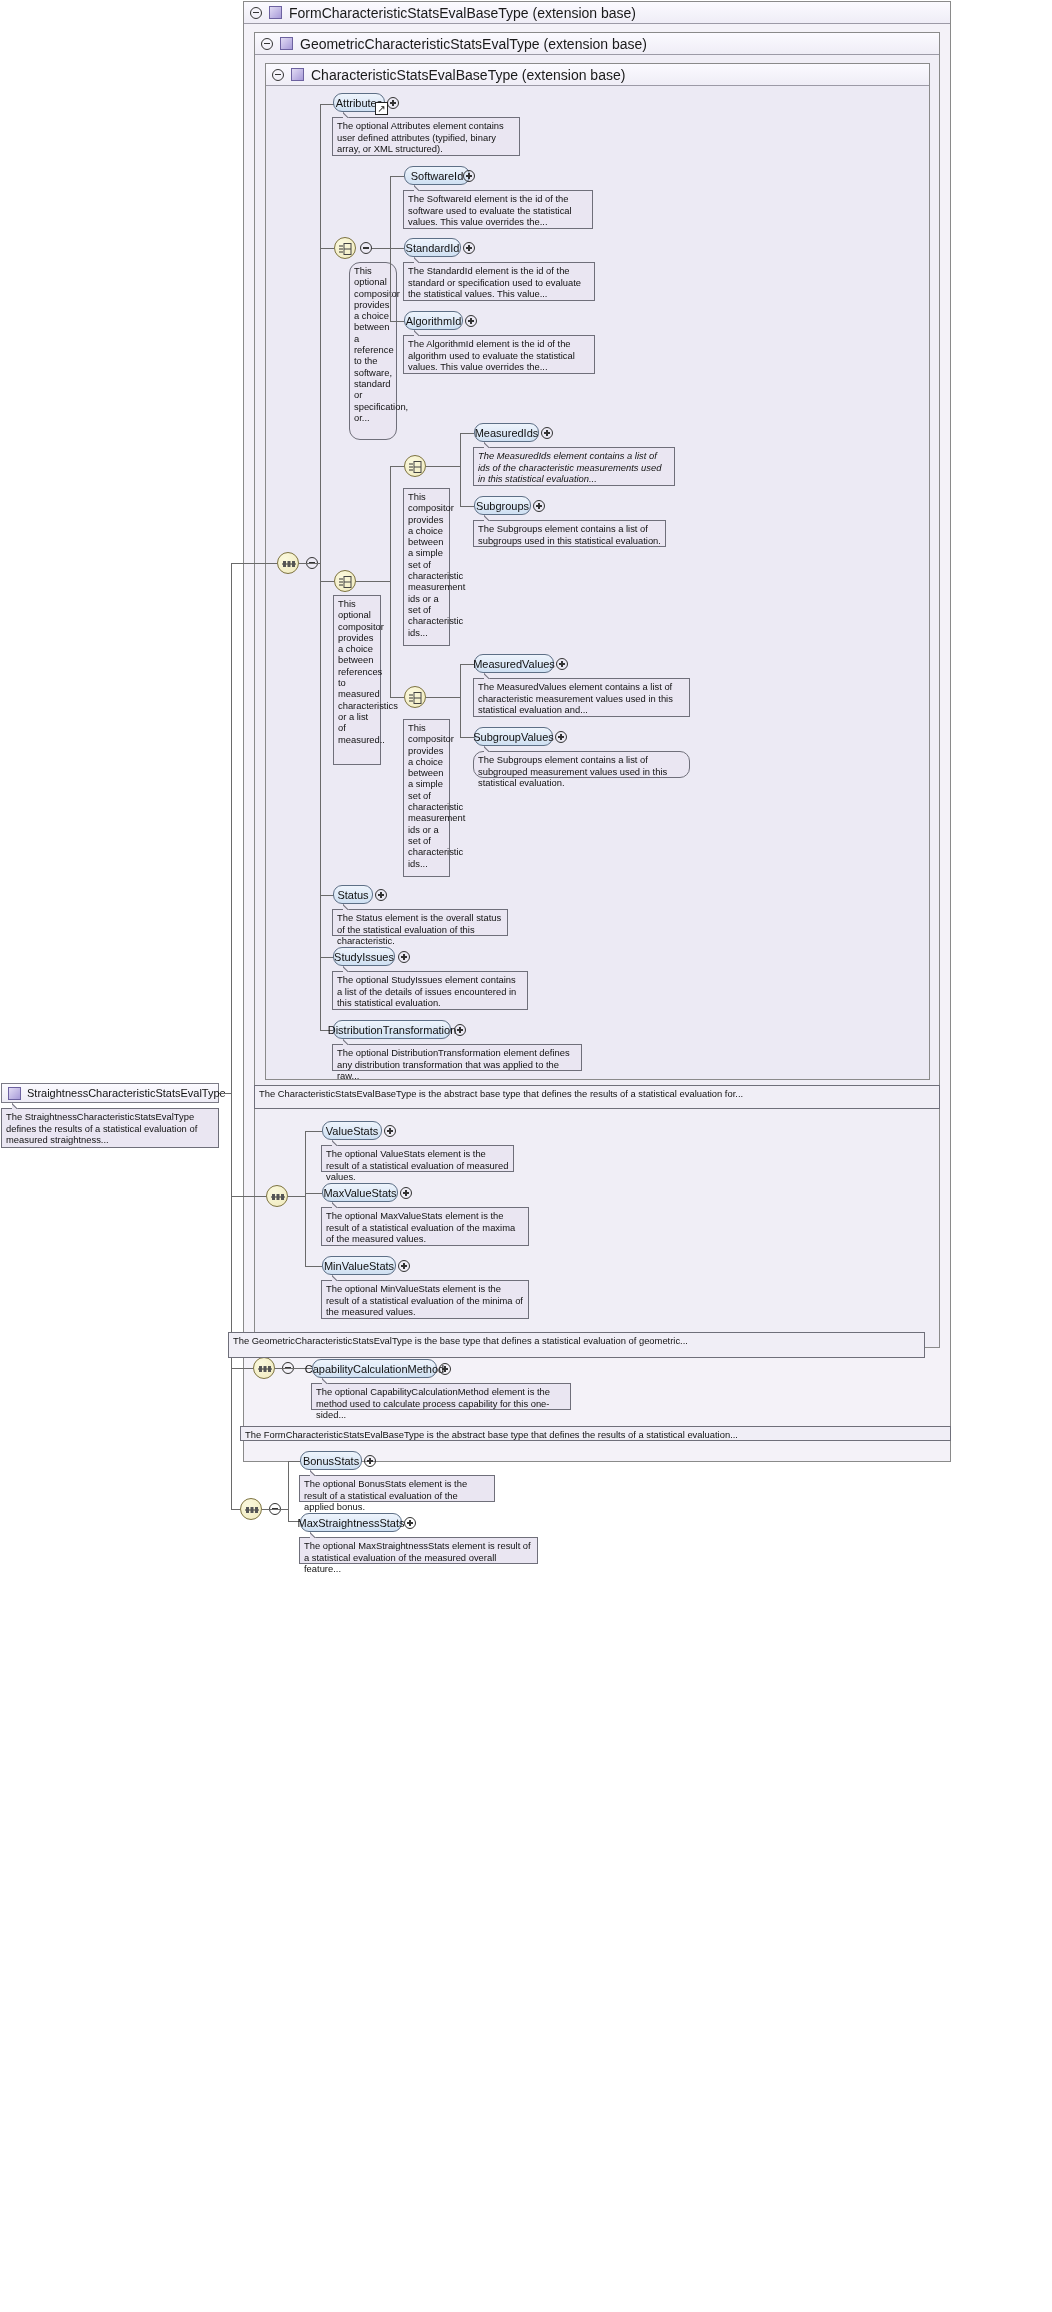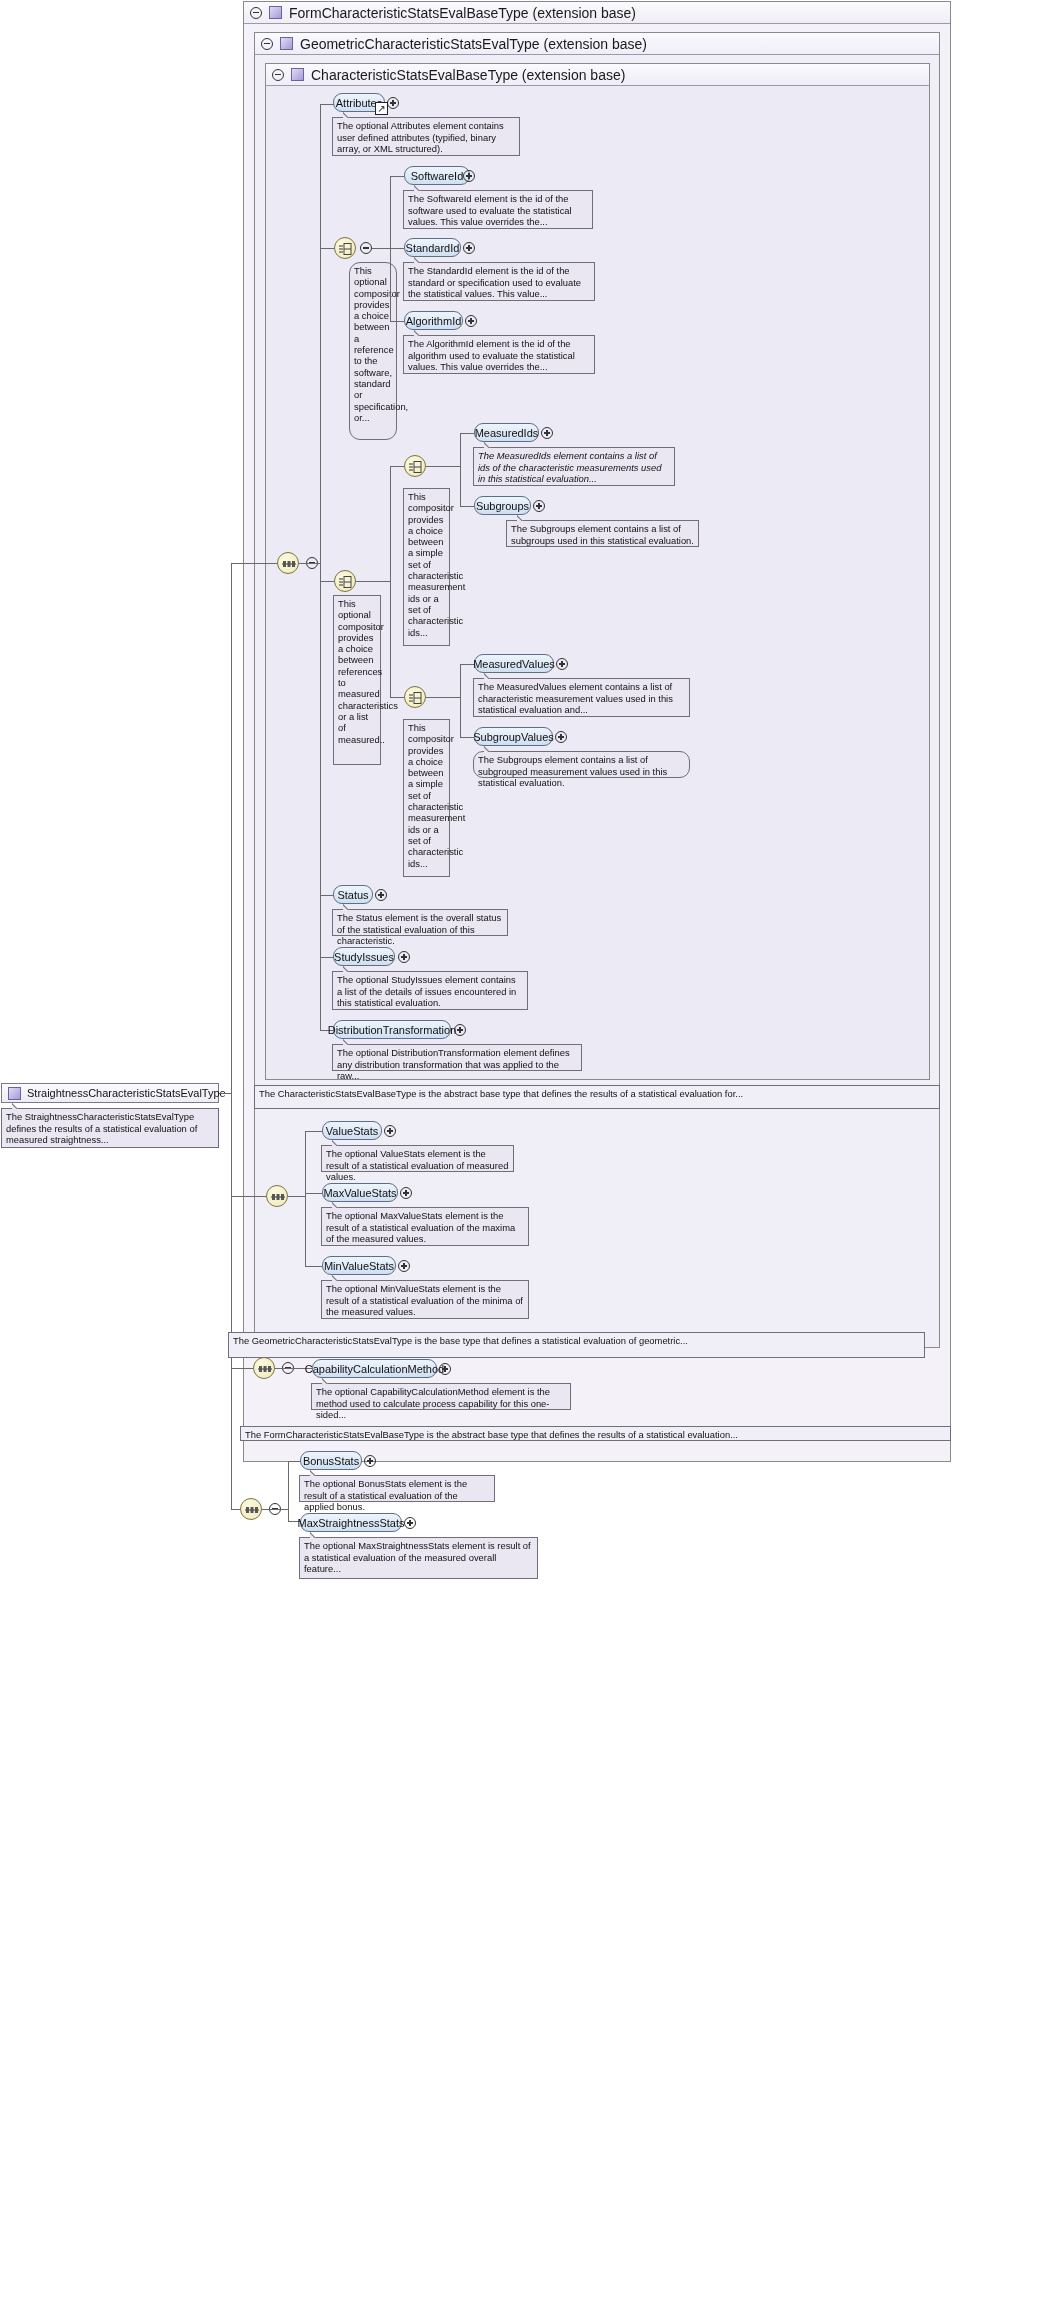--- a/index.html
+++ b/index.html
@@ -389,21 +389,21 @@
   <div class="plus-ico" style="left:541px; top:427px;"></div>
   <div class="doc" style="left:473px; top:447px; width:202px; height:39px;font-style:italic;">
     <span class="nub"></span>
     <span>The MeasuredIds element contains a list of ids of the characteristic measurements used in this statistical evaluation...</span>
   </div>
 
   <div class="elem" style="left:474px; top:496px; width:57px;">
     <span>Subgroups</span>
   </div>
   <div class="plus-ico" style="left:533px; top:500px;"></div>
-  <div class="doc" style="left:473px; top:520px; width:193px; height:27px;margin-left:33px;">
+  <div class="doc" style="left:473px; top:520px; width:193px; height:27px;">
     <span class="nub"></span>
     <span>The Subgroups element contains a list of subgroups used in this statistical evaluation.</span>
   </div>
 
   <div class="elem" style="left:474px; top:654px; width:80px;">
     <span>MeasuredValues</span>
   </div>
   <div class="plus-ico" style="left:556px; top:658px;"></div>
   <div class="doc" style="left:473px; top:678px; width:217px; height:39px;">
     <span class="nub"></span>
@@ -500,18 +500,18 @@
   <div class="plus-ico" style="left:364px; top:1455px;"></div>
   <div class="doc" style="left:299px; top:1475px; width:196px; height:27px;">
     <span class="nub"></span>
     <span>The optional BonusStats element is the result of a statistical evaluation of the applied bonus.</span>
   </div>
 
   <div class="elem" style="left:300px; top:1513px; width:102px;">
     <span>MaxStraightnessStats</span>
   </div>
   <div class="plus-ico" style="left:404px; top:1517px;"></div>
-  <div class="doc" style="left:299px; top:1537px; width:239px; height:42px;">
+  <div class="doc" style="left:299px; top:1537px; width:239px; height:27px;">
     <span class="nub"></span>
     <span>The optional MaxStraightnessStats element is result of a statistical evaluation of the measured overall feature...</span>
   </div>
 
 </div>
 
 </body></html>

